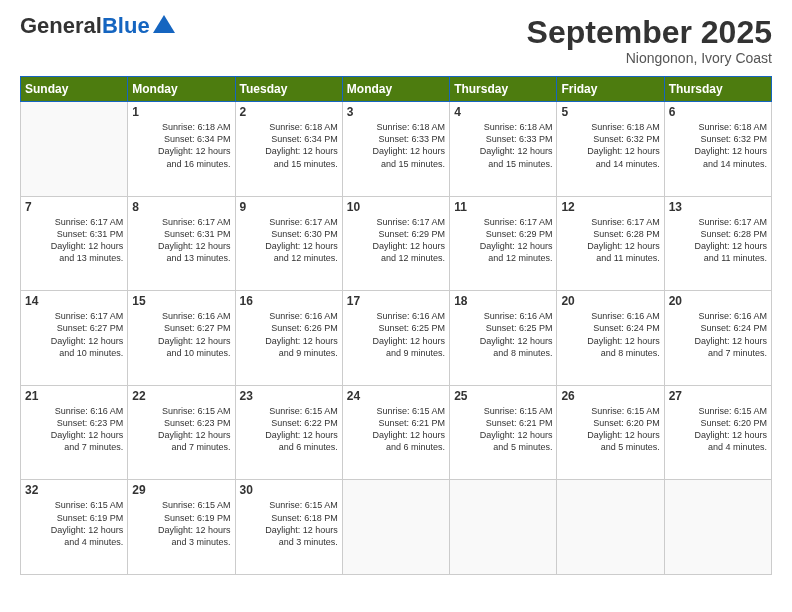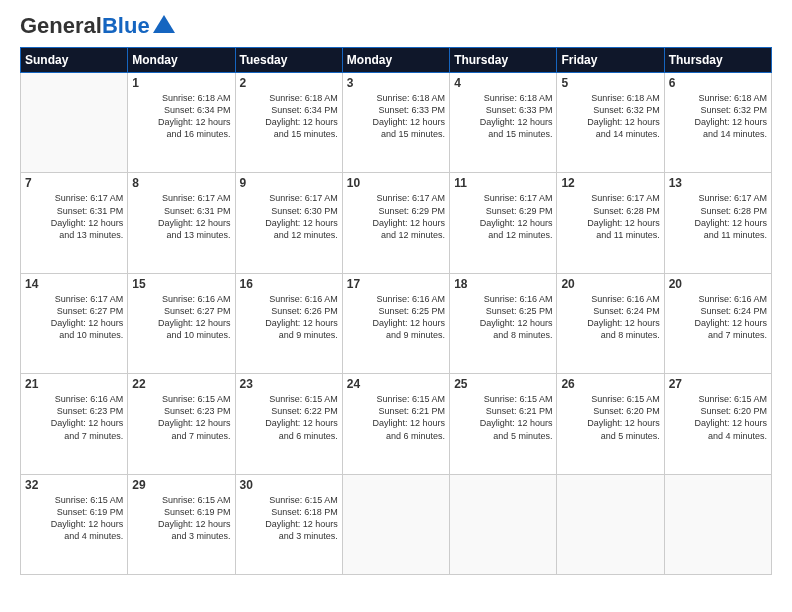--- a/index.html
+++ b/index.html
@@ -58,21 +58,21 @@
       color: #555;
     }
     .calendar {
       flex: 1;
       border: 1px solid #ccc;
       border-collapse: collapse;
       width: 100%;
       table-layout: fixed;
     }
     .calendar th {
-      background: #0f172a;
+      background: #4d7c0f;
       color: #fff;
       font-size: 12px;
       font-weight: bold;
       padding: 5px 4px;
       text-align: left;
       border: 1px solid #1565c0;
     }
     .calendar td {
       border: 1px solid #ccc;
       vertical-align: top;
@@ -108,20 +108,24 @@
   <div class="header">
     <div class="logo">
       <div class="logo-row">
         <span class="logo-text">
           <span class="general">General</span><span class="blue">Blue</span>
         </span>
         <svg width="22" height="18" viewBox="0 0 22 18" style="margin-left:3px;margin-top:-4px;">
           <polygon points="0,18 11,0 22,18" fill="#1565c0"></polygon>
         </svg>
       </div>
+    </div>
+    <div class="title-block">
+      <div class="month-title">September 2025</div>
+      <div class="location">Niongonon, Ivory Coast</div>
     </div>
   </div>
 
   <table class="calendar">
     <thead>
       <tr>
         <th>Sunday</th>
         <th>Monday</th>
         <th>Tuesday</th>
         <th>Monday</th>

